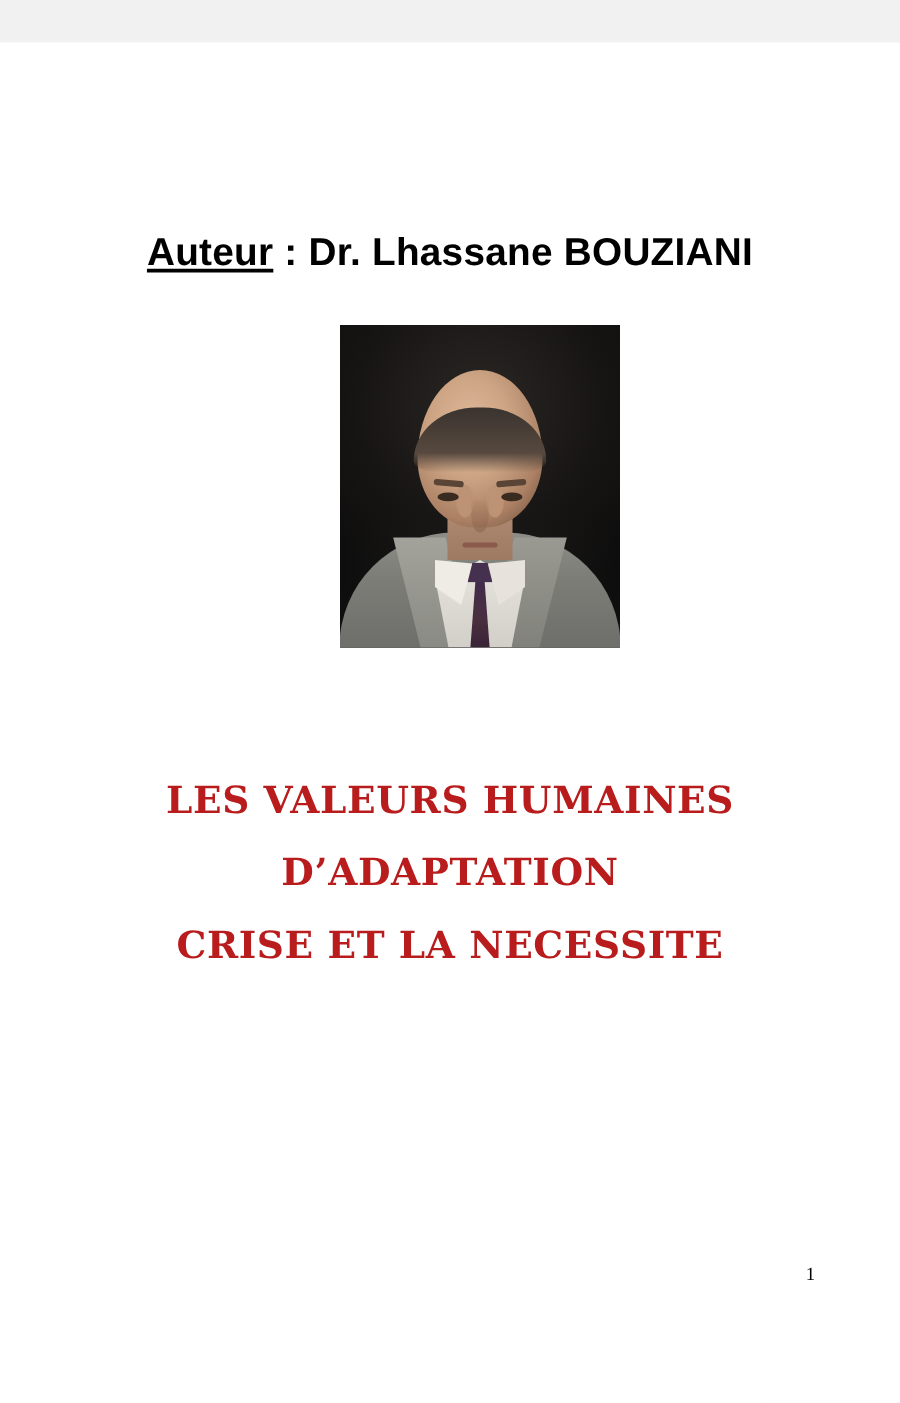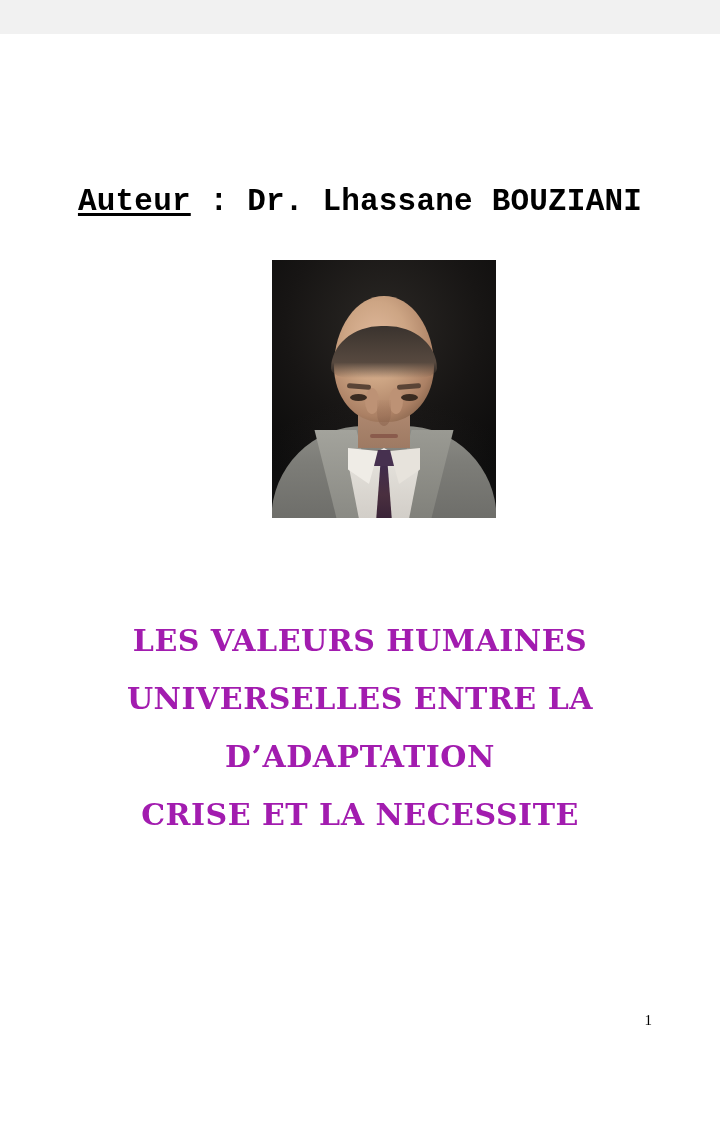--- a/index.html
+++ b/index.html
@@ -32,21 +32,21 @@
     width: 720px;
     height: 1088px;
     background: #ffffff;
   }
   .author-line {
     position: absolute;
     top: 150px;
     left: 0;
     width: 720px;
     text-align: center;
-    font-family: Liberation Mono, monospace;
+    font-family: Liberation Sans, sans-serif;
     font-weight: bold;
     font-size: 31px;
     letter-spacing: 0.2px;
     color: #000000;
     white-space: nowrap;
   }
   .author-label {
     text-decoration: underline;
     text-underline-offset: 3px;
   }
@@ -236,21 +236,21 @@
     position: absolute;
     top: 578px;
     left: 90px;
     width: 540px;
     text-align: center;
     font-family: "DejaVu Serif", serif;
     font-weight: bold;
     font-size: 30px;
     line-height: 58px;
     letter-spacing: 0.5px;
-    color: #a21caf;
+    color: #b91c1c;
     text-transform: uppercase;
   }
   .title-block .tline {
     display: block;
   }
   .page-number {
     position: absolute;
     top: 978px;
     left: 0;
     width: 720px;
@@ -300,21 +300,20 @@
           <div class="eye-l"></div>
           <div class="eye-r"></div>
           <div class="nose"></div>
           <div class="mouth"></div>
         </div>
       </div>
     </div>
 
     <div class="title-block">
       <span class="tline">LES VALEURS HUMAINES</span>
-      <span class="tline">UNIVERSELLES ENTRE LA</span>
       <span class="tline">D’ADAPTATION</span>
       <span class="tline">CRISE ET LA NECESSITE</span>
     </div>
 
     <div class="page-number">
       <span>1</span>
     </div>
 
   </div>
 </div>

